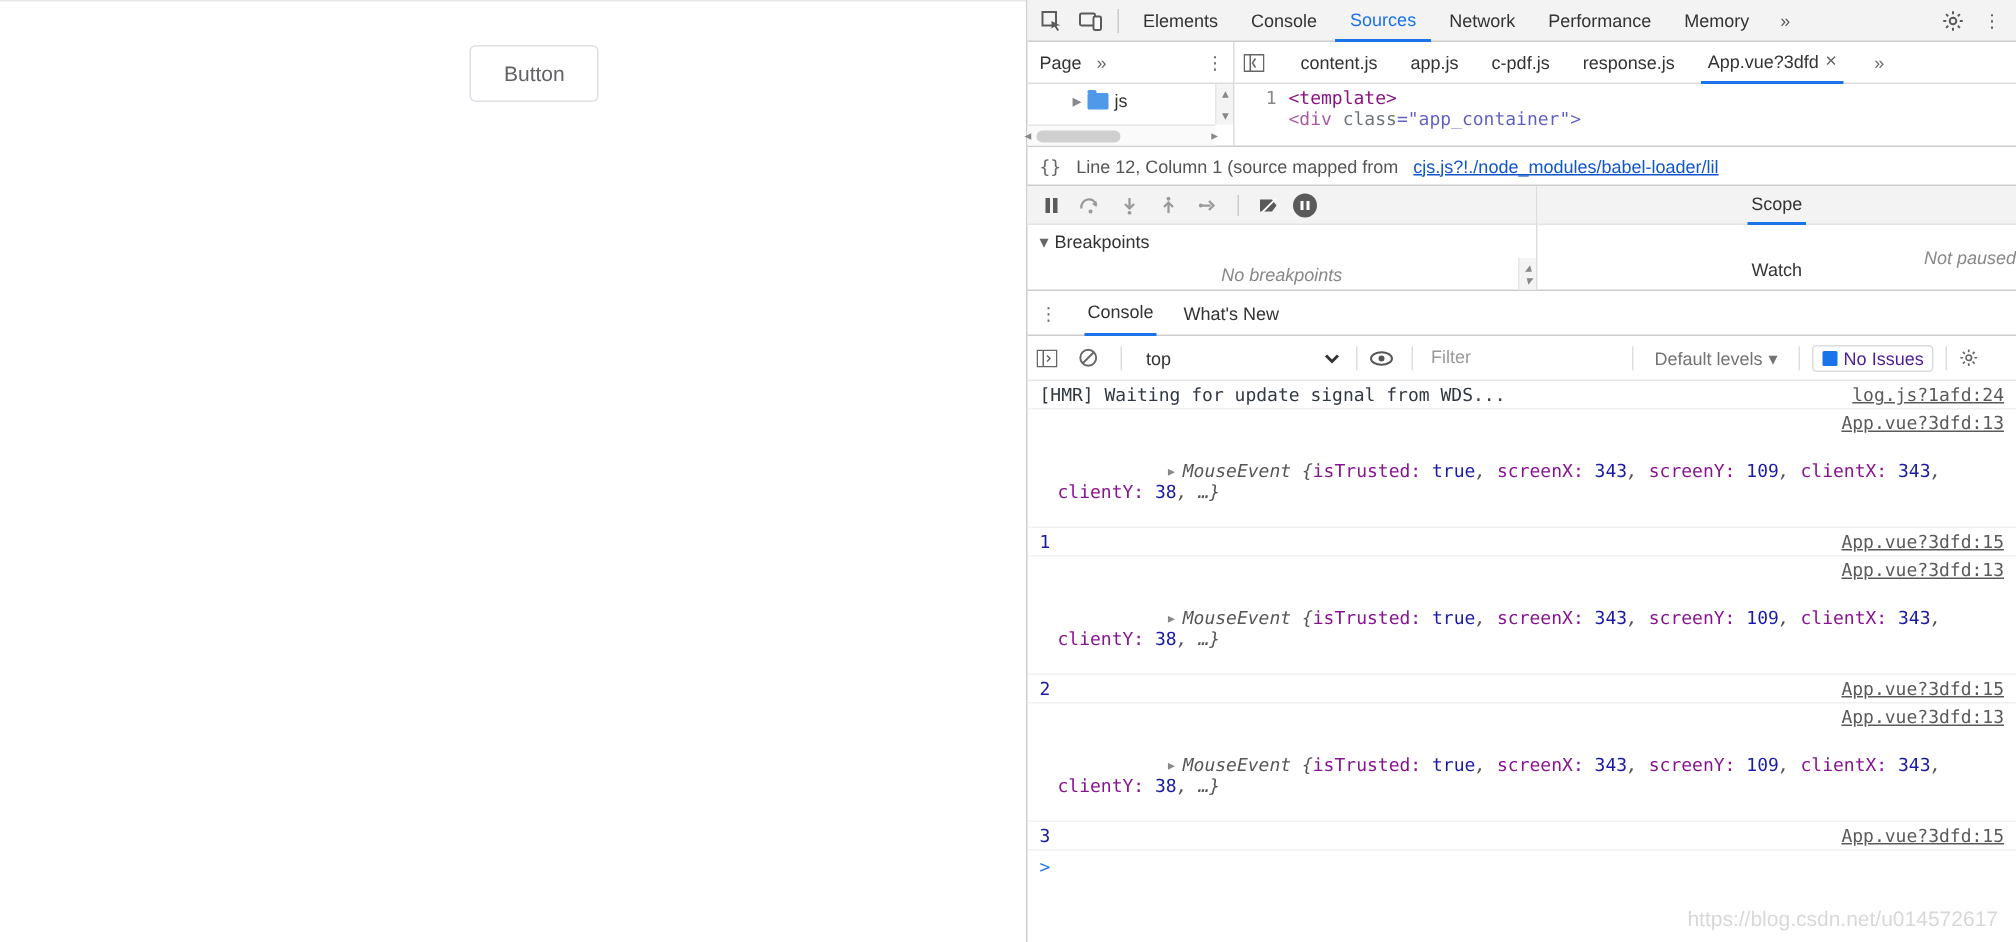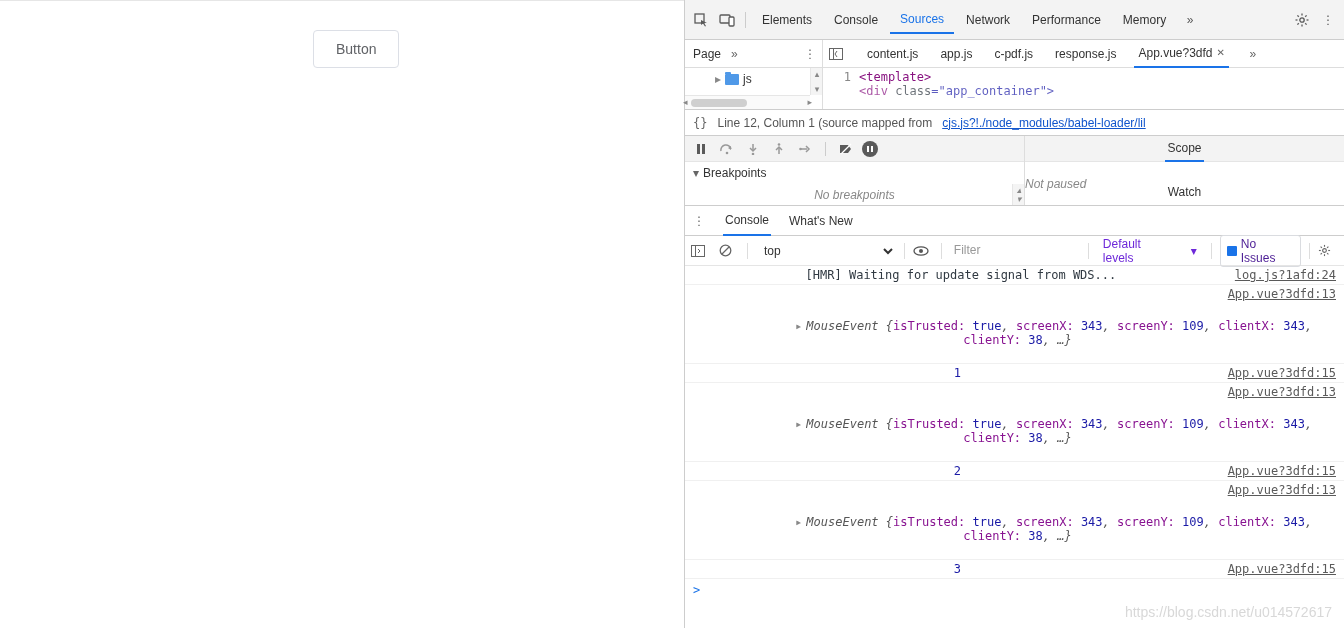--- a/index.html
+++ b/index.html
@@ -2,21 +2,21 @@
 <html><head>
 <meta charset="utf-8">
 <style>
 * { margin: 0; padding: 0; box-sizing: border-box; }
 body { font-family: -apple-system, BlinkMacSystemFont, "Segoe UI", Arial, sans-serif; font-size: 12px; color: #303942; width: 1344px; height: 628px; overflow: hidden; background: #fff; }
 .layout { display: flex; height: 628px; }
 .page-side { width: 684px; background: #fff; position: relative; border-top: 1px solid #e6e6e6; }
 .page-button { position: absolute; top: 29px; left: 313px; padding: 10px 22px; border: 1px solid #dcdfe6; border-radius: 4px; background: #fff; color: #606266; font-size: 14px; cursor: pointer; }
 .devtools { flex: 1; border-left: 1px solid #cdcdcd; display: flex; flex-direction: column; background: #fff; }
 
-.dt-topbar { height: 40px; display: flex; align-items: center; border-bottom: 1px solid #cdcdcd; background: #f3f3f3; padding: 0 4px; gap: 2px; }
+.dt-topbar { height: 28px; display: flex; align-items: center; border-bottom: 1px solid #cdcdcd; background: #f3f3f3; padding: 0 4px; gap: 2px; }
 .dt-topbar .ico { width: 24px; height: 24px; display: flex; align-items: center; justify-content: center; color: #5a5a5a; cursor: pointer; }
 .dt-topbar .sep { width: 1px; height: 16px; background: #ccc; margin: 0 4px; }
 .dt-topbar .tab { padding: 6px 10px; color: #333; cursor: pointer; font-size: 12px; }
 .dt-topbar .tab.active { color: #1a73e8; border-bottom: 2px solid #1a73e8; }
 .dt-topbar .spacer { flex: 1; }
 
 .src-row { display: flex; height: 70px; border-bottom: 1px solid #cdcdcd; }
 .src-nav { width: 138px; border-right: 1px solid #ddd; display: flex; flex-direction: column; }
 .src-nav-head { display: flex; align-items: center; height: 28px; padding: 0 8px; border-bottom: 1px solid #ddd; gap: 10px; position: relative; }
 .src-nav-head .lbl { font-size: 12px; color: #333; }
@@ -55,40 +55,40 @@
 .dbg-toolbar .pill { width:16px; height:16px; border-radius:50%; background:#5a5a5a; display:flex; align-items:center; justify-content:center; color:#fff; font-size:9px; }
 .bp-head { padding: 4px 8px; font-size:12px; color:#333; display:flex; align-items:center; gap:4px; }
 .bp-body { flex:1; display:flex; align-items:center; justify-content:center; font-style: italic; color:#888; position:relative; }
 .bp-scroll { position:absolute; right:0; top:0; bottom:0; width:12px; background:#f4f4f4; border-left:1px solid #e6e6e6; }
 .bp-scroll .btn { position:absolute; left:0; width:12px; height:12px; display:flex; align-items:center; justify-content:center; color:#888; font-size:9px; }
 
 .dbg-right { flex:1; display:flex; flex-direction:column; }
 .scope-tabs { height: 26px; display:flex; align-items:center; padding:0 10px; gap: 18px; border-bottom:1px solid #e5e5e5; background:#f3f3f3;flex-direction:column; }
 .scope-tabs .stab { font-size:12px; color:#333; cursor:pointer; padding:5px 2px; }
 .scope-tabs .stab.active { border-bottom:2px solid #1a73e8; }
-.scope-body { flex:1; display:flex; align-items:center; justify-content:flex-start; color:#888; font-style:italic; }
+.scope-body { flex:1; display:flex; align-items:center; justify-content:flex-end; color:#888; font-style:italic; }
 
 .drawer-tabs { height: 30px; display:flex; align-items:center; padding:0 6px; gap:16px; border-bottom:1px solid #cdcdcd; }
 .drawer-tabs .dots { color:#666; width:16px; text-align:center; }
 .drawer-tabs .dtab { font-size:12px; color:#333; cursor:pointer; padding:7px 2px; }
 .drawer-tabs .dtab.active { color:#333; border-bottom:2px solid #1a73e8; }
 
 .console-toolbar { height: 30px; display:flex; align-items:center; padding:0 6px; gap:8px; border-bottom:1px solid #e5e5e5; }
 .console-toolbar .ico { width:20px; text-align:center; color:#666; }
 .console-toolbar .sep { width:1px; height:16px; background:#ddd; }
 .console-toolbar select.ctx { border:none; background:transparent; padding:2px 4px; width:140px; font-size:12px; color:#333; }
 .console-toolbar input.filter { width:130px; border:none; border-bottom:1px solid transparent; padding:2px 4px; font-size:12px; }
 .console-toolbar input.filter::placeholder { color:#999; }
-.console-toolbar .levels { display:flex; align-items:center; gap:16px; color:#6d28d9; padding:0 6px; }
+.console-toolbar .levels { display:flex; align-items:center; gap:4px; color:#737373; padding:0 6px; }
 .console-toolbar .issues { display:flex; align-items:center; gap:4px; border:1px solid #dadce0; border-radius:3px; padding:1px 6px; color:#4c1d95; }
 .console-toolbar .blue-sq { width:10px; height:10px; background:#1a73e8; border-radius:1px; }
 .console-toolbar .gear { color:#666; }
 
 .console-body { flex:1; font-family: Consolas, Menlo, monospace; font-size:12px; overflow:auto; position:relative; }
-.log-row { display:flex; padding:2px 8px; border-bottom:1px solid #f0f0f0; align-items:flex-start;text-align:center; }
+.log-row { display:flex; padding:2px 8px; border-bottom:1px solid #f0f0f0; align-items:flex-start; }
 .log-row.noborder { border-bottom:none; }
 .log-msg { flex:1; white-space:pre-wrap; word-break:break-word; padding-right:6px; }
 .log-src { color:#5a5a5a; text-decoration:underline; white-space:nowrap; cursor:pointer; }
 .c-blue { color:#1a1aa6; }
 .c-ital { font-style: italic; color:#565656; }
 .c-purple { color:#881391; }
 .expand-tri { color:#888; margin-right:4px; }
 .prompt-row { padding: 4px 8px; color:#1a73e8; font-family: Consolas, monospace; }
 
 .watermark { position:absolute; right:12px; bottom:8px; color:#d8d8d8; font-size:14px; font-family: Arial; }

